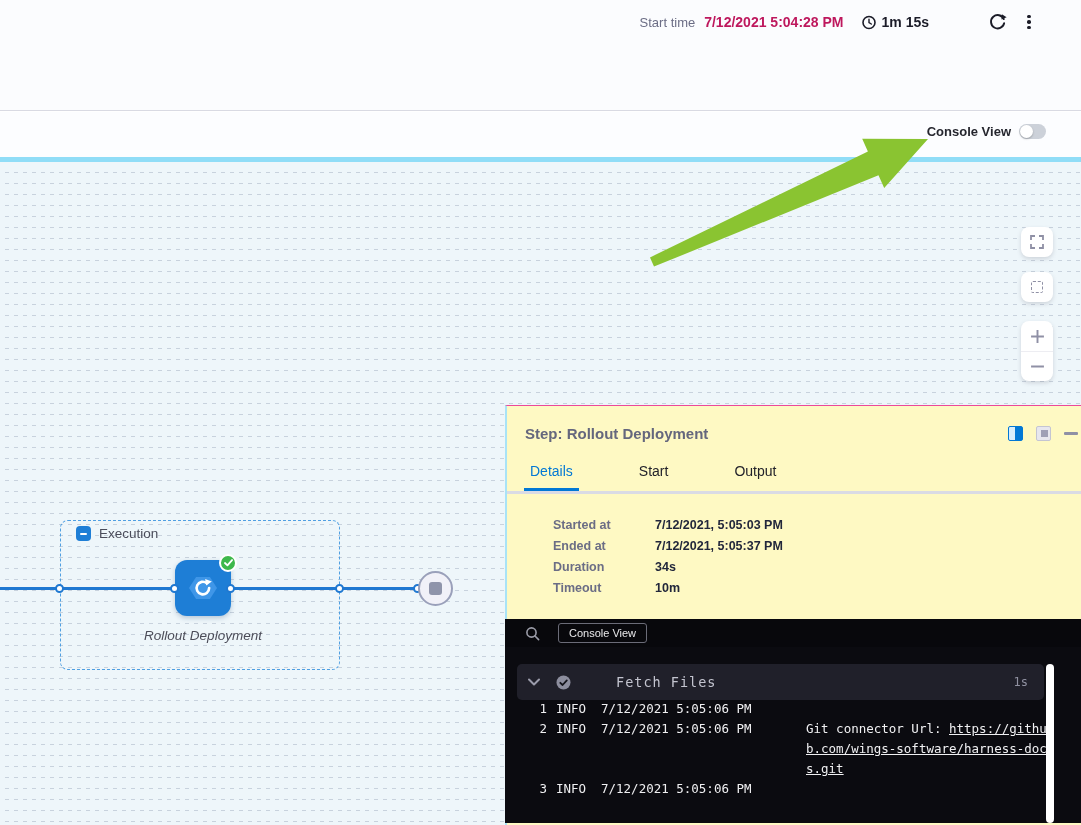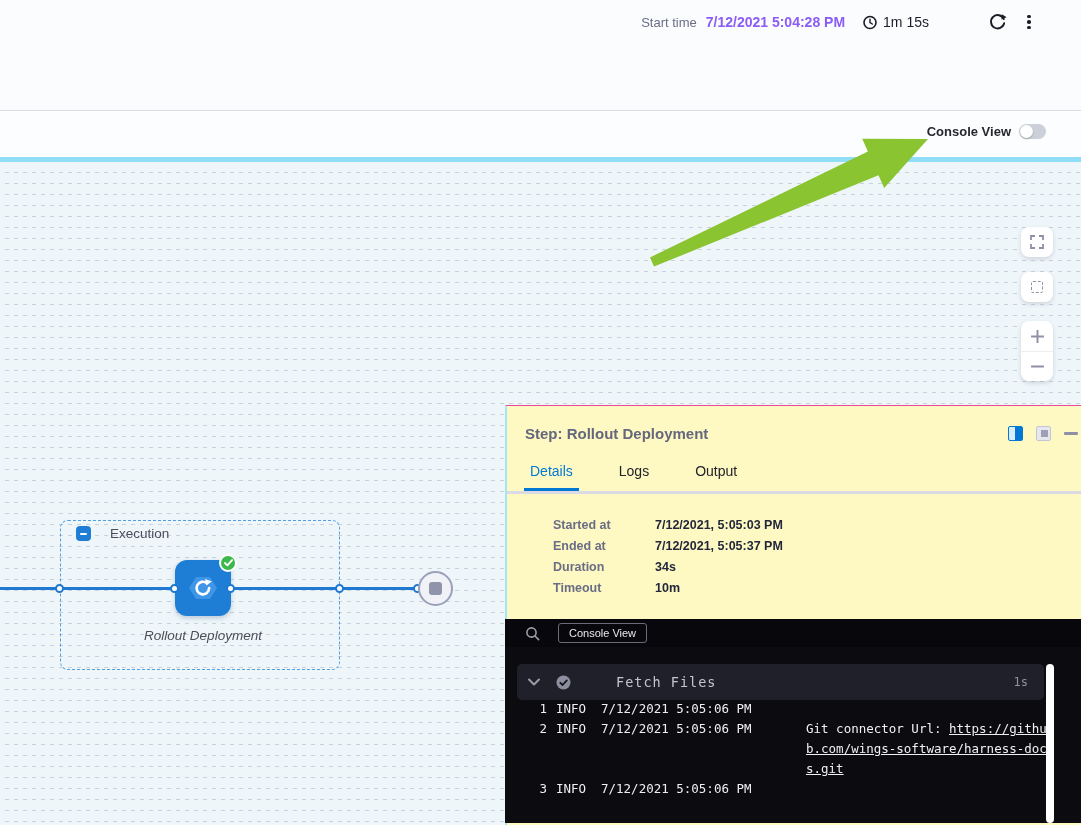--- a/index.html
+++ b/index.html
@@ -3,23 +3,23 @@
 <meta charset="utf-8">
 <style>
   * { margin:0; padding:0; box-sizing:border-box; }
   html,body { width:1081px; height:825px; overflow:hidden; font-family:"Liberation Sans", sans-serif; background:#fff; }
   .page { position:relative; width:1081px; height:825px; overflow:hidden; }
 
   
   .topbar { position:absolute; left:0; top:0; width:1081px; height:111px; background:#fbfcfe; border-bottom:1px solid #d9dae3; z-index:5; }
   .topbar-row { position:absolute; top:10px; right:40px; display:flex; align-items:center; }
   .start-label { font-size:13px; color:#6b6d85; margin-right:9px; }
-  .start-value { font-size:14px; font-weight:600; color:#8b5cf6; }
+  .start-value { font-size:14px; font-weight:600; color:#be185d; }
   .elapsed-wrap { display:flex; align-items:center; margin-left:17px; }
-  .elapsed { font-size:14px; font-weight:400; color:#1b1c28; margin-left:5px; }
+  .elapsed { font-size:14px; font-weight:700; color:#1b1c28; margin-left:5px; }
   .icon-btn { display:flex; align-items:center; justify-content:center; width:24px; height:24px; cursor:pointer; }
   .refresh-btn { margin-left:56px; }
   .kebab-btn { margin-left:8px; }
   .kebab { display:flex; flex-direction:column; gap:2px; }
   .kebab i { width:3.5px; height:3.5px; border-radius:50%; background:#1b1c28; }
 
   
   .subbar { position:absolute; left:0; top:112px; width:1081px; height:45px; background:#fcfdff; z-index:5; }
   .subbar-row { position:absolute; top:12px; right:35px; display:flex; align-items:center; gap:8px; }
   .console-label { font-size:13px; font-weight:600; color:#25262e; }
@@ -31,21 +31,21 @@
   
   .canvas { position:absolute; left:0; top:162px; width:1081px; height:663px; z-index:1;
     background-color:#eef6fa;
     background-image:
       linear-gradient(90deg, #eef6fa 0px, #eef6fa 5px, rgba(0,0,0,0) 5px),
       linear-gradient(180deg, rgba(0,0,0,0) 0px, rgba(0,0,0,0) 10px, #c8d2dd 10px, #c8d2dd 11px);
     background-size:9px 11px, 9px 11px; }
 
   .connector { position:absolute; left:0; top:425px; width:418px; height:3px; background:#1f78d1; }
   .exec-group { position:absolute; left:60px; top:358px; width:280px; height:150px; border:1.5px dashed #4f9fe2; border-radius:8px; }
-  .exec-head { position:absolute; left:15px; top:5px; display:flex; align-items:flex-end; gap:19px; }
+  .exec-head { position:absolute; left:15px; top:5px; display:flex; align-items:flex-end; gap:8px; }
   .exec-badge { width:15px; height:15px; border-radius:4px; background:#1e7ed6; display:flex; align-items:center; justify-content:center; cursor:pointer; }
   .exec-badge i { display:block; width:7px; height:2px; background:#fff; border-radius:1px; }
   .exec-label { font-size:13.5px; font-weight:500; color:#4a4c5a; }
 
   .step-node { position:absolute; left:175px; top:398px; width:56px; height:56px; border-radius:12px; background:#1e7ed6; box-shadow:0 2px 5px rgba(20,60,110,.25); cursor:pointer; }
   .node-hex { position:absolute; left:12px; top:12px; }
   .node-check { position:absolute; right:-6px; top:-6px; width:18px; height:18px; border-radius:50%; background:#3db84b; border:2px solid #fff; display:flex; align-items:center; justify-content:center; }
   .node-label { position:absolute; left:143px; top:463px; width:120px; text-align:center; font-size:13.5px; color:#4c4d59; line-height:22px;font-style:italic; }
 
   .cpoint { position:absolute; width:9px; height:9px; border-radius:50%; background:#fff; border:2px solid #1f78d1; top:422px; }
@@ -66,21 +66,21 @@
   
   .panel { position:absolute; left:505px; top:405px; width:604px; height:420px; background:#fef9c3; border-left:2px solid #a9e3f6; border-top:1px solid #ec4899; z-index:20; }
   .panel-head { position:absolute; left:18px; top:19px; right:31px; display:flex; align-items:center; }
   .panel-title { font-size:15px; font-weight:600; color:#65677d; flex:1; }
   .head-icons { display:flex; align-items:center; gap:13px; }
   .layout-icon-1 { width:15px; height:15px; border:1.5px solid #0278d5; border-radius:2px; background:linear-gradient(90deg,#d9edfb 0 45%, #0278d5 45% 100%); cursor:pointer; }
   .layout-icon-2 { position:relative; width:15px; height:15px; border:1.5px solid #c4c5d2; border-radius:2px; background:#e7e7ee; cursor:pointer; }
   .layout-icon-2 i { position:absolute; right:2px; top:2.5px; width:7px; height:7px; background:#9fa0b5; display:block; }
   .minimize { width:14px; height:2.5px; background:#8f90a5; border-radius:1px; cursor:pointer; }
 
-  .tabs { position:absolute; left:17px; top:57px; display:flex; gap:34px; }
+  .tabs { position:absolute; left:17px; top:57px; display:flex; gap:54px; }
   .tab { font-size:14px; color:#22222a; padding:0 6px 10px 6px; cursor:pointer; position:relative; }
   .tab.active { color:#0278d5; font-weight:500; }
   .tab.active::after { content:""; position:absolute; left:0; right:0; bottom:-2px; height:3px; background:#0278d5; }
   .tab-divider { position:absolute; left:0; top:85px; width:100%; height:3px; background:#dadbe4; }
 
   .details { position:absolute; left:29px; top:112px; }
   .detail-row { display:flex; margin-bottom:7px; }
   .detail-label { width:102px; font-size:12.5px; font-weight:600; color:#6b6d85;margin-left:17px; }
   .detail-value { font-size:12.5px; font-weight:700; color:#22273b; }
 
@@ -219,21 +219,21 @@
         <span class="layout-icon-1"></span>
         <span class="layout-icon-2">
             <i></i>
           </span>
         <span class="minimize"></span>
       </span>
     </div>
 
     <div class="tabs">
       <span class="tab active">Details</span>
-      <span class="tab">Logs</span>
+      <span class="tab">Start</span>
       <span class="tab">Output</span>
     </div>
     <div class="tab-divider"></div>
 
     <div class="details">
       <div class="detail-row">
         <span class="detail-label">Started at</span>
         <span class="detail-value">7/12/2021, 5:05:03 PM</span>
       </div>
       <div class="detail-row">

